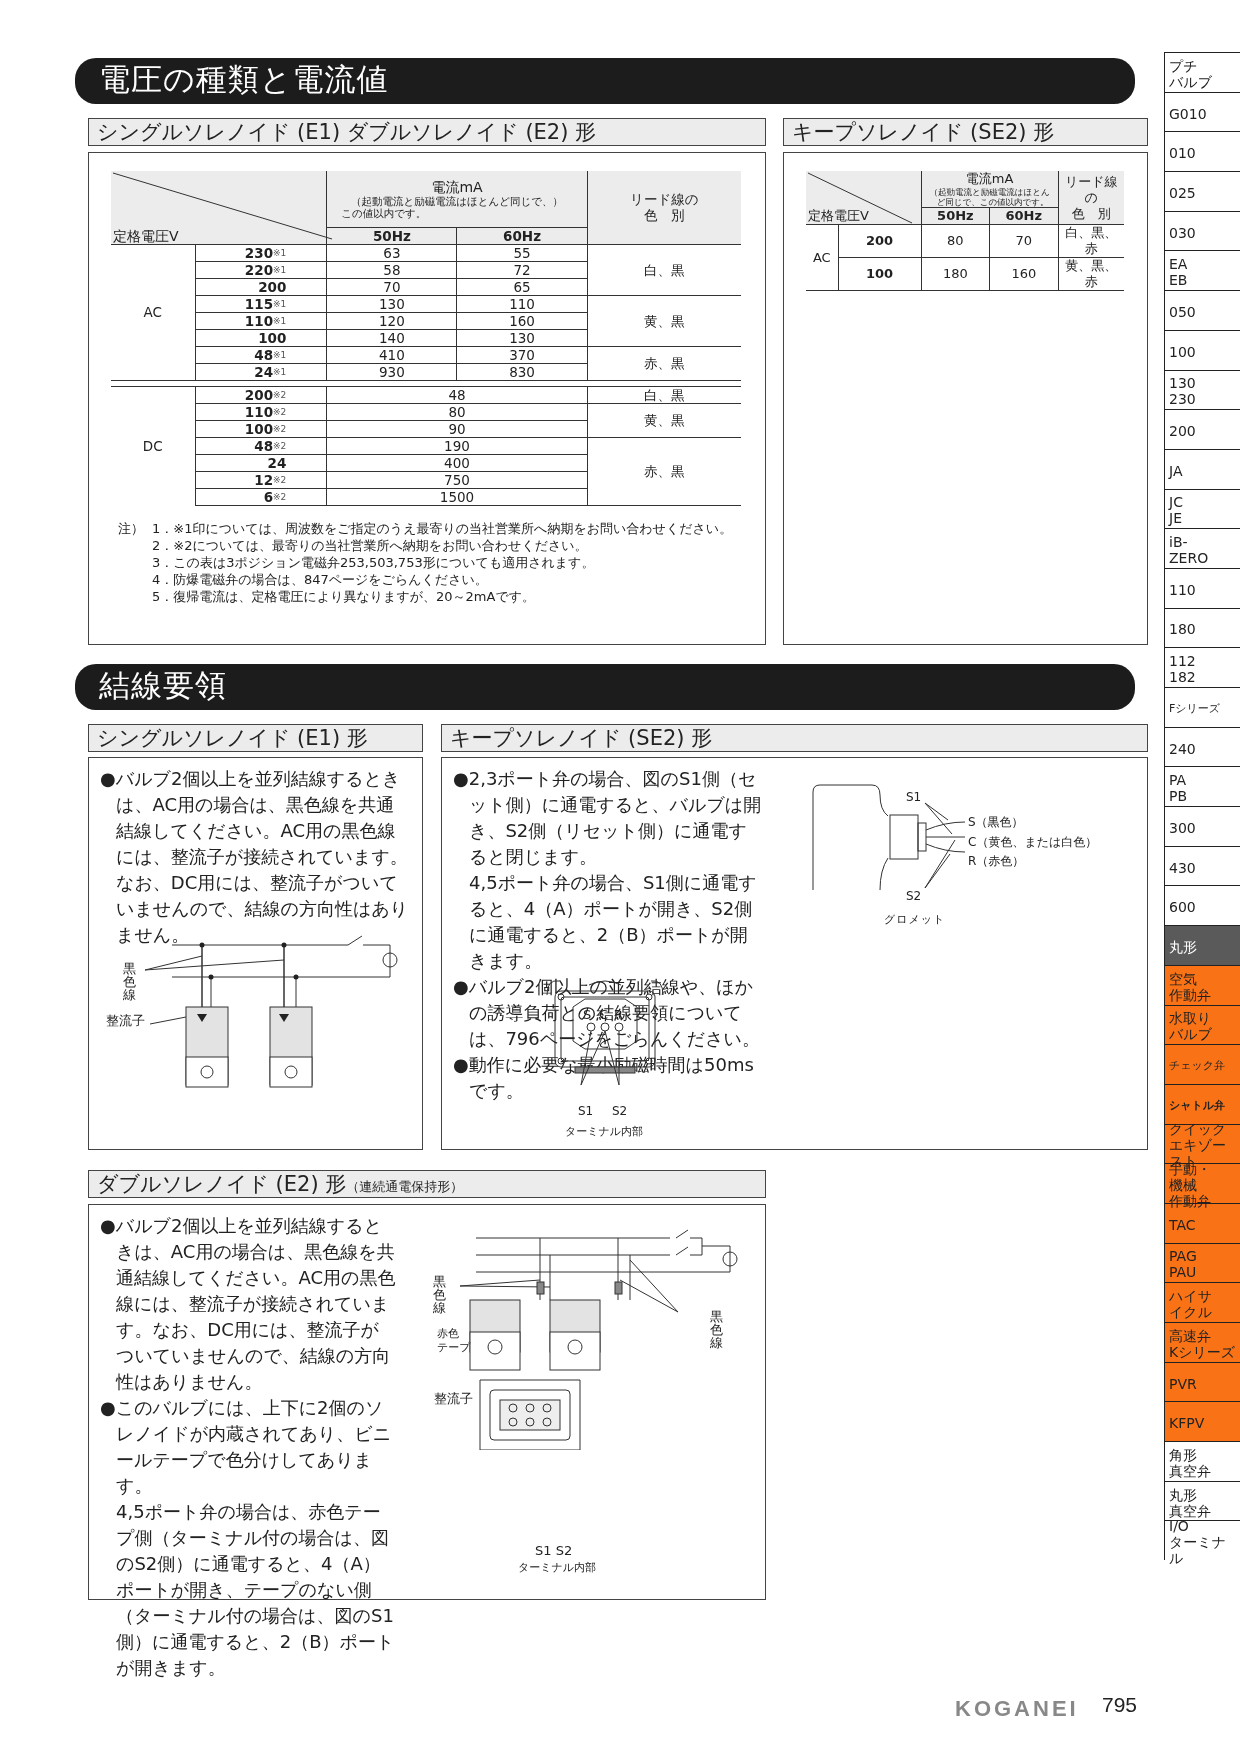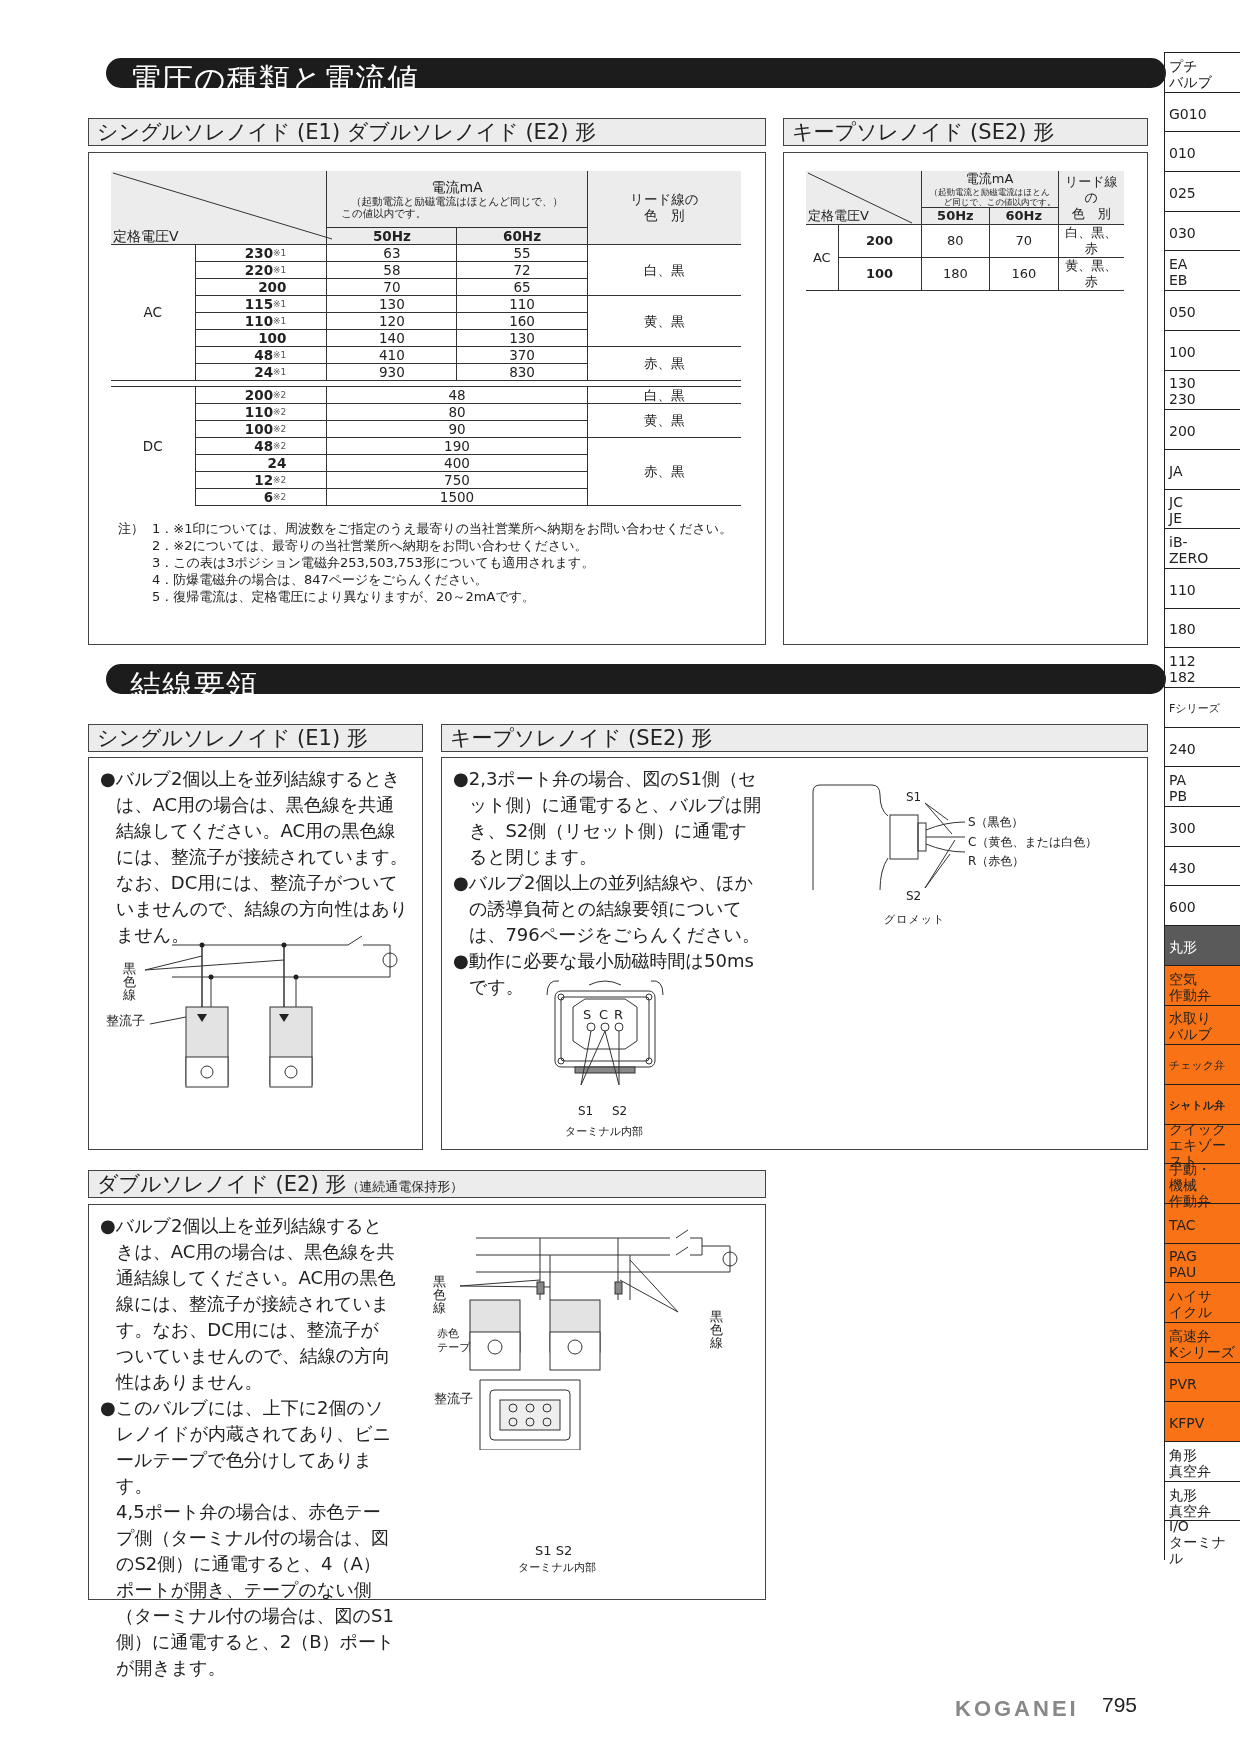--- a/index.html
+++ b/index.html
@@ -1,17 +1,17 @@
 <!DOCTYPE html>
 <html><head>
 <meta charset="utf-8">
 <style>
 *{box-sizing:border-box;margin:0;padding:0}
 body{width:1240px;height:1754px;background:#fff;position:relative;font-family:"DejaVu Sans","Liberation Sans",sans-serif;color:#222;overflow:hidden}
-.banner{position:absolute;left:106px;height:30px;background:#1c1c1c;border-radius:21px 21px 21px 21px;color:#fff;font-size:31px;line-height:42px;padding-left:24px;letter-spacing:1px}
+.banner{position:absolute;left:75px;height:46px;background:#1c1c1c;border-radius:21px 21px 21px 21px;color:#fff;font-size:31px;line-height:42px;padding-left:24px;letter-spacing:1px}
 .subhead{position:absolute;height:28px;background:#ececec;border:1.5px solid #444;font-size:21px;line-height:26px;padding-left:8px;color:#222;white-space:nowrap}
 .subhead small{font-size:13px}
 .box{position:absolute;border:1.5px solid #444;background:#fff}
 table.t{border-collapse:collapse;position:absolute;font-size:13.5px;text-align:center}
 table.t td{border-bottom:1px solid #333;border-left:1px solid #333;height:17px;line-height:16px;padding:0 2px}
 table.t td.nl{border-left:none}
 table.t .hd{background:#ececec}
 table.t .v{font-weight:bold;text-align:right;padding-right:40px}
 table.t sup{font-size:9px;font-weight:normal;color:#555;vertical-align:top}
 .sm{font-size:10.5px;line-height:12px}
@@ -165,21 +165,21 @@
       <tr style="height:36px">
     <td class="hd nl" colspan="2" rowspan="2" style="position:relative;text-align:left;vertical-align:bottom;width:108px">
       <svg width="108" height="54" style="left:0;top:0">
             <line x1="2" y1="2" x2="106" y2="52" stroke="#333"></line>
           </svg>
       <span style="position:relative">定格電圧V</span>
     </td>
     <td class="hd" colspan="2">
       <div>電流mA</div>
       <div style="font-size:8.5px;line-height:10px">（<span>起動電流と励磁電流はほとん</span></div>
-      <div style="font-size:8.5px;line-height:10px;text-align:right;padding-left:6px">ど同じで、この値以内です。</div>
+      <div style="font-size:8.5px;line-height:10px;text-align:center;padding-left:6px">ど同じで、この値以内です。</div>
     </td>
     <td class="hd" rowspan="2" style="width:66px">
           <div>リード線の</div>
           <div>色　別</div>
         </td>
   </tr>
   <tr>
         <td class="hd" style="font-weight:bold">50Hz</td>
         <td class="hd" style="font-weight:bold">60Hz</td>
       </tr>
@@ -242,20 +242,21 @@
       <path d="M189 102 L199 102 L194 110 Z"></path>
     </g>
 </svg>
 <div class="lbl" style="left:123px;top:962px;white-space:pre-line;line-height:13px;font-size:13px">黒
 色
 線</div>
 <div class="lbl" style="left:106px;top:1012px;font-size:13px">整流子</div>
 
 <div class="para" style="left:453px;top:766px;width:310px">
   <p>●2,3ポート弁の場合、図のS1側（セット側）に通電すると、バルブは開き、S2側（リセット側）に通電すると閉じます。</p>
+  <p class="c" style="padding-left:16px">4,5ポート弁の場合、S1側に通電すると、4（A）ポートが開き、S2側に通電すると、2（B）ポートが開きます。</p>
   <p>●バルブ2個以上の並列結線や、ほかの誘導負荷との結線要領については、796ページをごらんください。</p>
   <p>●動作に必要な最小励磁時間は50msです。</p>
 </div>
 
 <svg width="300" height="130" style="left:800px;top:780px" viewBox="0 0 300 130">
   <g stroke="#333" fill="none" stroke-width="1">
     <path d="M13 110 L13 12 Q13 5 20 5 L72 5 Q80 5 80 15 Q80 30 88 36"></path>
     <path d="M88 78 Q80 90 80 110"></path>
     <rect x="90" y="35" width="28" height="44"></rect>
     <rect x="118" y="43" width="8" height="28"></rect>

